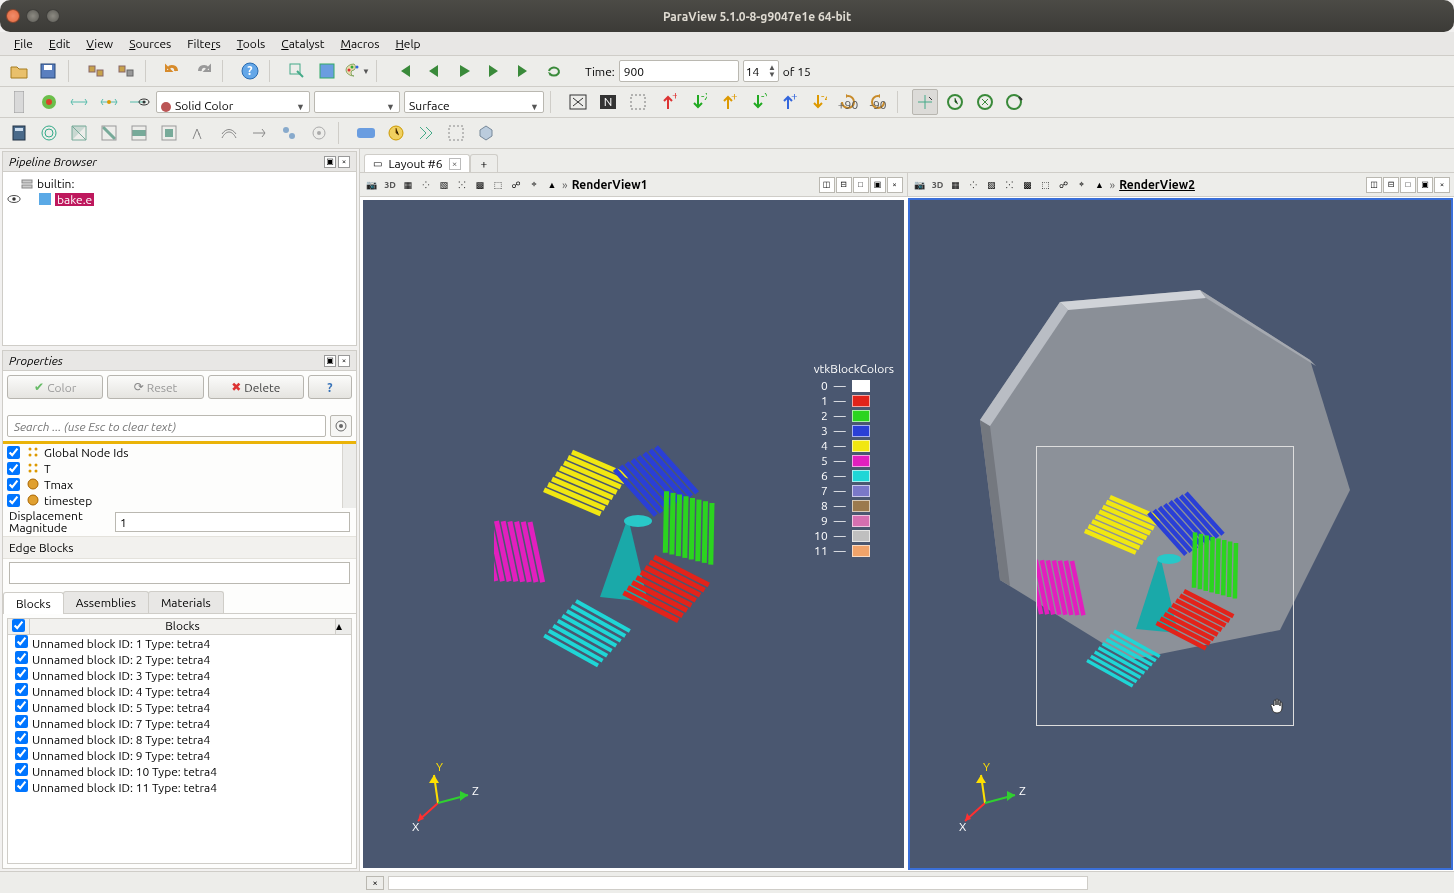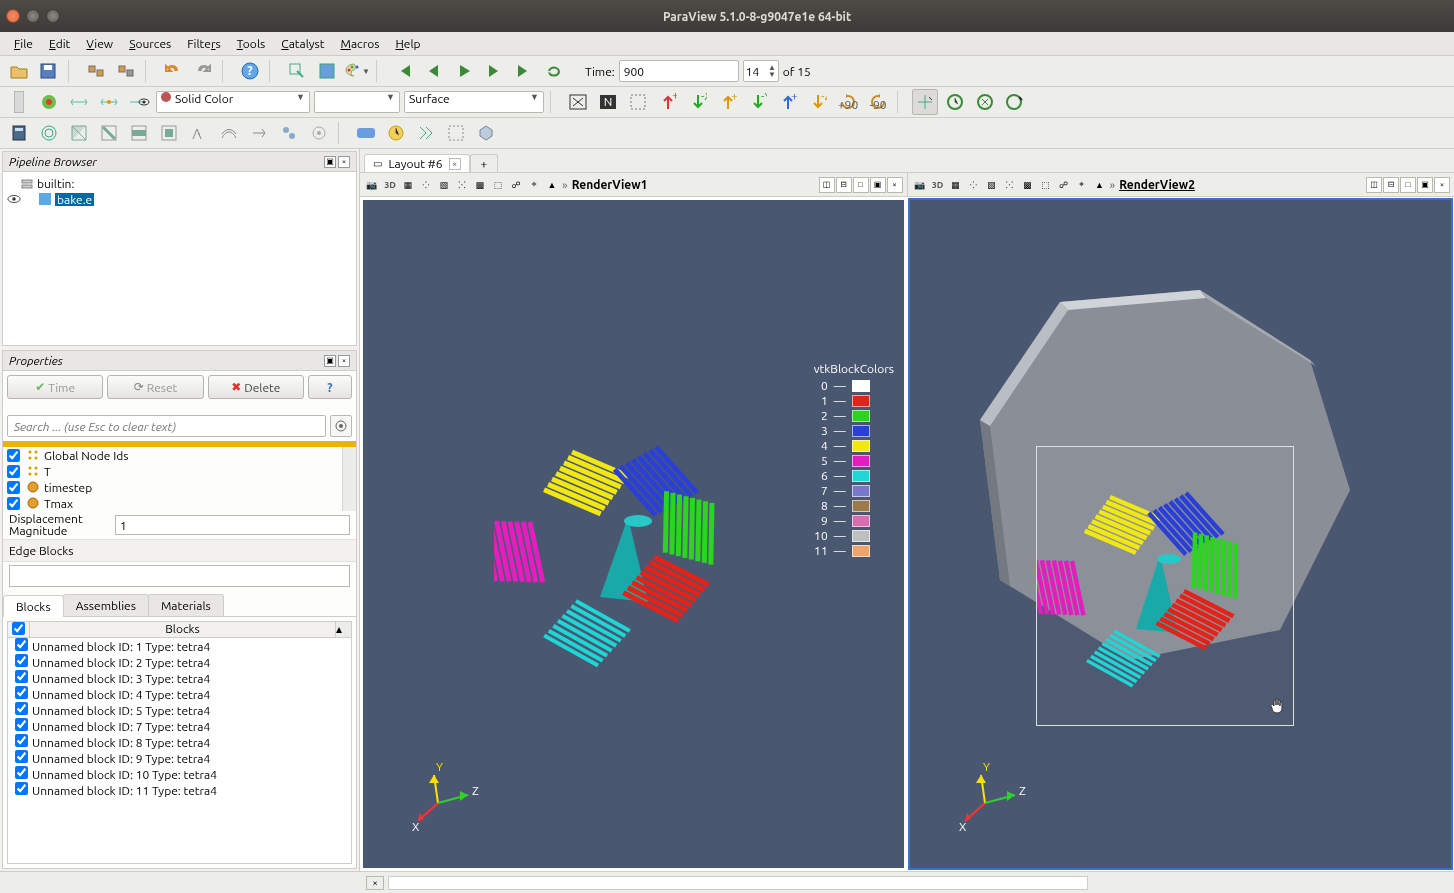--- a/index.html
+++ b/index.html
@@ -1,52 +1,52 @@
 <!DOCTYPE html>
 <html><head>
 <meta charset="utf-8">
 <style>
 * { box-sizing: border-box; margin: 0; padding: 0; font-family: "Ubuntu", "Segoe UI", sans-serif; font-size: 12px; }
 body { background: #f2f1f0; width: 1454px; height: 893px; overflow: hidden; display: flex; flex-direction: column; }
-.titlebar { background: linear-gradient(#4c4b46, #3c3b37); height: 25px; display: flex; align-items: center; padding: 16px 6px; color: #dfdbd2; }
+.titlebar { background: linear-gradient(#4c4b46, #3c3b37); height: 25px; display: flex; align-items: center; padding: 16px 6px; color: #dfdbd2; border-radius: 10px; }
 .titlebar .win-btn { width: 14px; height: 14px; border-radius: 50%; margin-right: 6px; border: 1px solid rgba(0,0,0,.4); }
 .close-btn { background: radial-gradient(#f28c6a,#e26a3f); }
 .min-btn, .max-btn { background: radial-gradient(#8c8a82,#5b5a55); }
 .titlebar .title { flex: 1; text-align: center; font-weight: bold; color: #dfdbd2; }
 .menubar { background: #e8e7e5; height: 24px; display: flex; align-items: center; padding: 0 6px; border-bottom: 1px solid #cfcdc8; }
 .menubar .mi { padding: 3px 8px; cursor: default; }
 .menubar .mi u { text-decoration: underline; }
 .toolbar { background: #ededea; border-bottom: 1px solid #cfcdc8; display: flex; align-items: center; padding: 2px 6px; gap: 4px; min-height: 30px; flex-wrap: wrap; }
 .tb-btn { width: 26px; height: 26px; display: flex; align-items: center; justify-content: center; border-radius: 2px; }
 .tb-sep { width: 9px; height: 22px; border-left: 1px solid #cfcdc8; margin: 0 2px; }
-.combo { border: 1px solid #bab8b1; background: #fff; height: 22px; display: flex; align-items: flex-start; padding: 0 4px; border-radius: 2px; }
+.combo { border: 1px solid #bab8b1; background: #fff; height: 22px; display: flex; align-items: flex-end; padding: 0 4px; border-radius: 2px; }
 .combo .arrow { margin-left: auto; font-size: 9px; color: #555; }
 .txtbox { border: 1px solid #bab8b1; background: #fff; height: 22px; padding: 0 4px; border-radius: 2px; }
 .spin { border: 1px solid #bab8b1; background: #fff; height: 22px; width: 36px; border-radius: 2px; display: flex; align-items: center; padding: 0 2px; }
 .main { flex: 1; display: flex; overflow: hidden; }
 .leftcol { width: 360px; display: flex; flex-direction: column; border-right: 1px solid #cfcdc8; }
 .panel { border: 1px solid #cfcdc8; margin: 2px; background: #fdfdfc; display: flex; flex-direction: column; }
 .panel-hd { background: #e8e7e5; border-bottom: 1px solid #cfcdc8; padding: 3px 6px; display: flex; align-items: center; }
 .panel-hd .title { font-size: 12px; font-style: italic; }
 .panel-hd .ctl { margin-left: auto; display: flex; gap: 2px; }
 .panel-hd .ctl span { width: 12px; height: 12px; border: 1px solid #999; background: #fff; font-size: 8px; line-height: 10px; text-align: center; }
 .pipeline-body { flex: 1; background: #fff; padding: 4px; font-size: 12px; }
 .tree-item { display: flex; align-items: center; gap: 4px; padding: 1px 0; }
 .eye { width: 14px; height: 14px; }
 .eye svg { width: 14px; height: 14px; }
-.sel { background: #0369a1; color: #fff; padding: 0 2px; text-align: center; }
+.sel { background: #be185d; color: #fff; padding: 0 2px; text-align: center; }
 .props-body { flex: 1; display: flex; flex-direction: column; overflow: hidden; }
 .btnrow { display: flex; gap: 4px; padding: 4px; }
 .pvbtn { flex: 1; height: 24px; border: 1px solid #b7b5af; background: linear-gradient(#fbfbfa,#e5e4e0); border-radius: 3px; display: flex; align-items: center; justify-content: center; gap: 3px; font-size: 12px; color: #444; }
 .pvbtn.disabled { color: #999; }
 .pvbtn.help { flex: 0 0 44px; color: #3a74b8; font-weight: bold; }
 .searchrow { display: flex; gap: 4px; padding: 12px 4px 4px; }
 .searchrow input { flex: 1; border: 1px solid #bab8b1; height: 22px; padding: 0 6px; border-radius: 2px; font-style: italic; color: #888; }
 .gear { width: 22px; height: 22px; border: 1px solid #bab8b1; border-radius: 2px; display: flex; align-items: center; justify-content: center; background: #f6f6f4; }
-.proplist { border-top: 6px solid #eab308; overflow-y: auto; font-size: 12px; }
+.proplist { border-top: 3px solid #eab308; overflow-y: auto; font-size: 12px; }
 .proplist .row { display: flex; align-items: center; gap: 4px; padding: 1px 4px; }
 .proplist .row input[type=checkbox] { margin-right: 2px; }
 .iconlet { width: 14px; height: 14px; display: inline-flex; align-items: center; justify-content: center; }
 .section-label { padding: 4px 6px; background: #f2f1ee; border-top: 1px solid #e4e2dc; border-bottom: 1px solid #e4e2dc; }
 .disp-row { display: flex; align-items: center; padding: 2px 6px; gap: 16px; }
 .disp-row input[type=text] { flex: 1; border: 1px solid #bab8b1; height: 20px; padding: 0 4px; }
 .tabs { display: flex; border-bottom: 1px solid #cfcdc8; margin-top: 4px; }
 .tab { padding: 4px 12px; border: 1px solid #cfcdc8; border-bottom: none; margin-right: -1px; background: #e8e7e5; border-radius: 3px 3px 0 0; }
 .tab.active { background: #fff; font-weight: normal; position: relative; top: 1px; }
 .blocks-table { border: 1px solid #cfcdc8; margin: 4px; flex: 1; overflow-y: auto; background: #fff; font-size: 12px; }
@@ -490,21 +490,21 @@
         <span class="title">Properties</span>
         <div class="ctl">
             <span>▣</span>
             <span>×</span>
           </div>
       </div>
       <div class="props-body">
         <div class="btnrow">
           <div class="pvbtn disabled">
               <span style="color:#6b6">✔</span>
-              <span>Time</span>
+              <span>Color</span>
             </div>
           <div class="pvbtn disabled">
               <span style="color:#888">⟳</span>
               <span>Reset</span>
             </div>
           <div class="pvbtn">
               <span style="color:#d33">✖</span>
               <span>Delete</span>
             </div>
           <div class="pvbtn help">?</div>
@@ -544,30 +544,30 @@
                 </span>
                 <span>T</span>
               </div>
             <div class="row">
                 <input type="checkbox" checked="" style="">
                 <span class="iconlet">
                   <svg width="12" height="12">
                     <circle cx="6" cy="6" r="5" fill="#e0a030" stroke="#a60"></circle>
                   </svg>
                 </span>
-                <span>timestep</span>
+                <span>Tmax</span>
               </div>
             <div class="row">
                 <input type="checkbox" checked="" style="">
                 <span class="iconlet">
                   <svg width="12" height="12">
                     <circle cx="6" cy="6" r="5" fill="#e0a030" stroke="#a60"></circle>
                   </svg>
                 </span>
-                <span>Tmax</span>
+                <span>timestep</span>
               </div>
           </div>
           <div class="scrollcap"></div>
         </div>
         <div class="disp-row">
           <span style="width:90px;line-height:12px">Displacement Magnitude</span>
           <input type="text" value="1" style="">
         </div>
         <div class="section-label">Edge Blocks</div>
         <div style="height:22px;border:1px solid #bab8b1;margin:3px 6px;background:#fff"></div>

